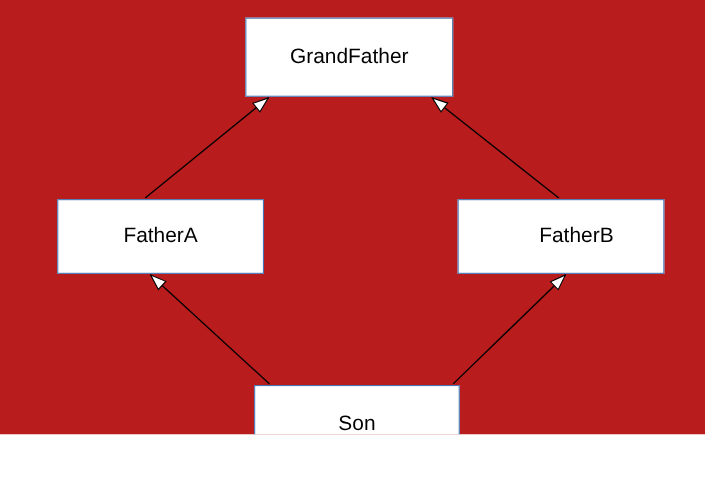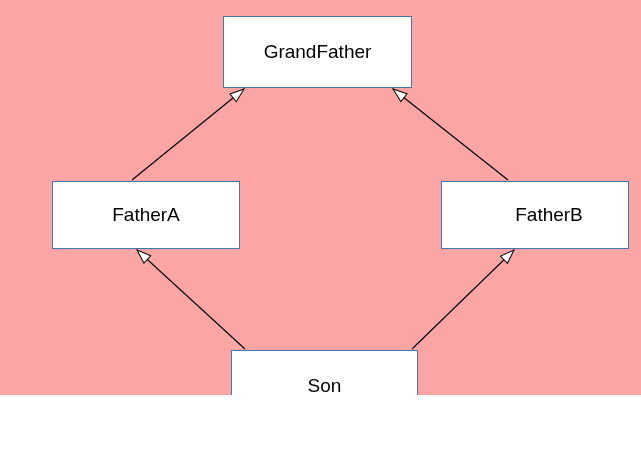--- a/index.html
+++ b/index.html
@@ -5,21 +5,21 @@
   html, body {
     margin: 0;
     padding: 0;
     background: #ffffff;
     font-family: "Liberation Sans", sans-serif;
   }
   .canvas {
     position: relative;
     width: 641px;
     height: 395px;
-    background: #fca5a5;
+    background: #b91c1c;
     overflow: hidden;
   }
   svg.edges {
     position: absolute;
     left: 0;
     top: 0;
     width: 641px;
     height: 451px;
   }
   .node {
@@ -29,21 +29,21 @@
     border: 1px solid #4576b2;
     display: flex;
     align-items: center;
     justify-content: center;
     font-size: 19px;
     color: #000000;
     white-space: nowrap;
   }
   #node-grandfather { left: 223px; top: 16px;  width: 189px; height: 72px; }
   #node-fatherA     { left: 52px;  top: 181px; width: 188px; height: 68px; }
-  #node-fatherB     { left: 441px; top: 181px; width: 188px; height: 68px; padding-left: 28px; }
+  #node-fatherB     { left: 416px; top: 181px; width: 188px; height: 68px; padding-left: 28px; }
   #node-son         { left: 231px; top: 350px; width: 187px; height: 71px; text-align: center; }
 </style>
 </head>
 <body>
 
 <div class="canvas">
 
   <svg class="edges" viewBox="0 0 641 451" xmlns="http://www.w3.org/2000/svg">
     <defs>
       <marker id="hollowTriangle" viewBox="0 0 16 12" refX="15" refY="6" markerWidth="16" markerHeight="12" orient="auto" markerUnits="userSpaceOnUse">

